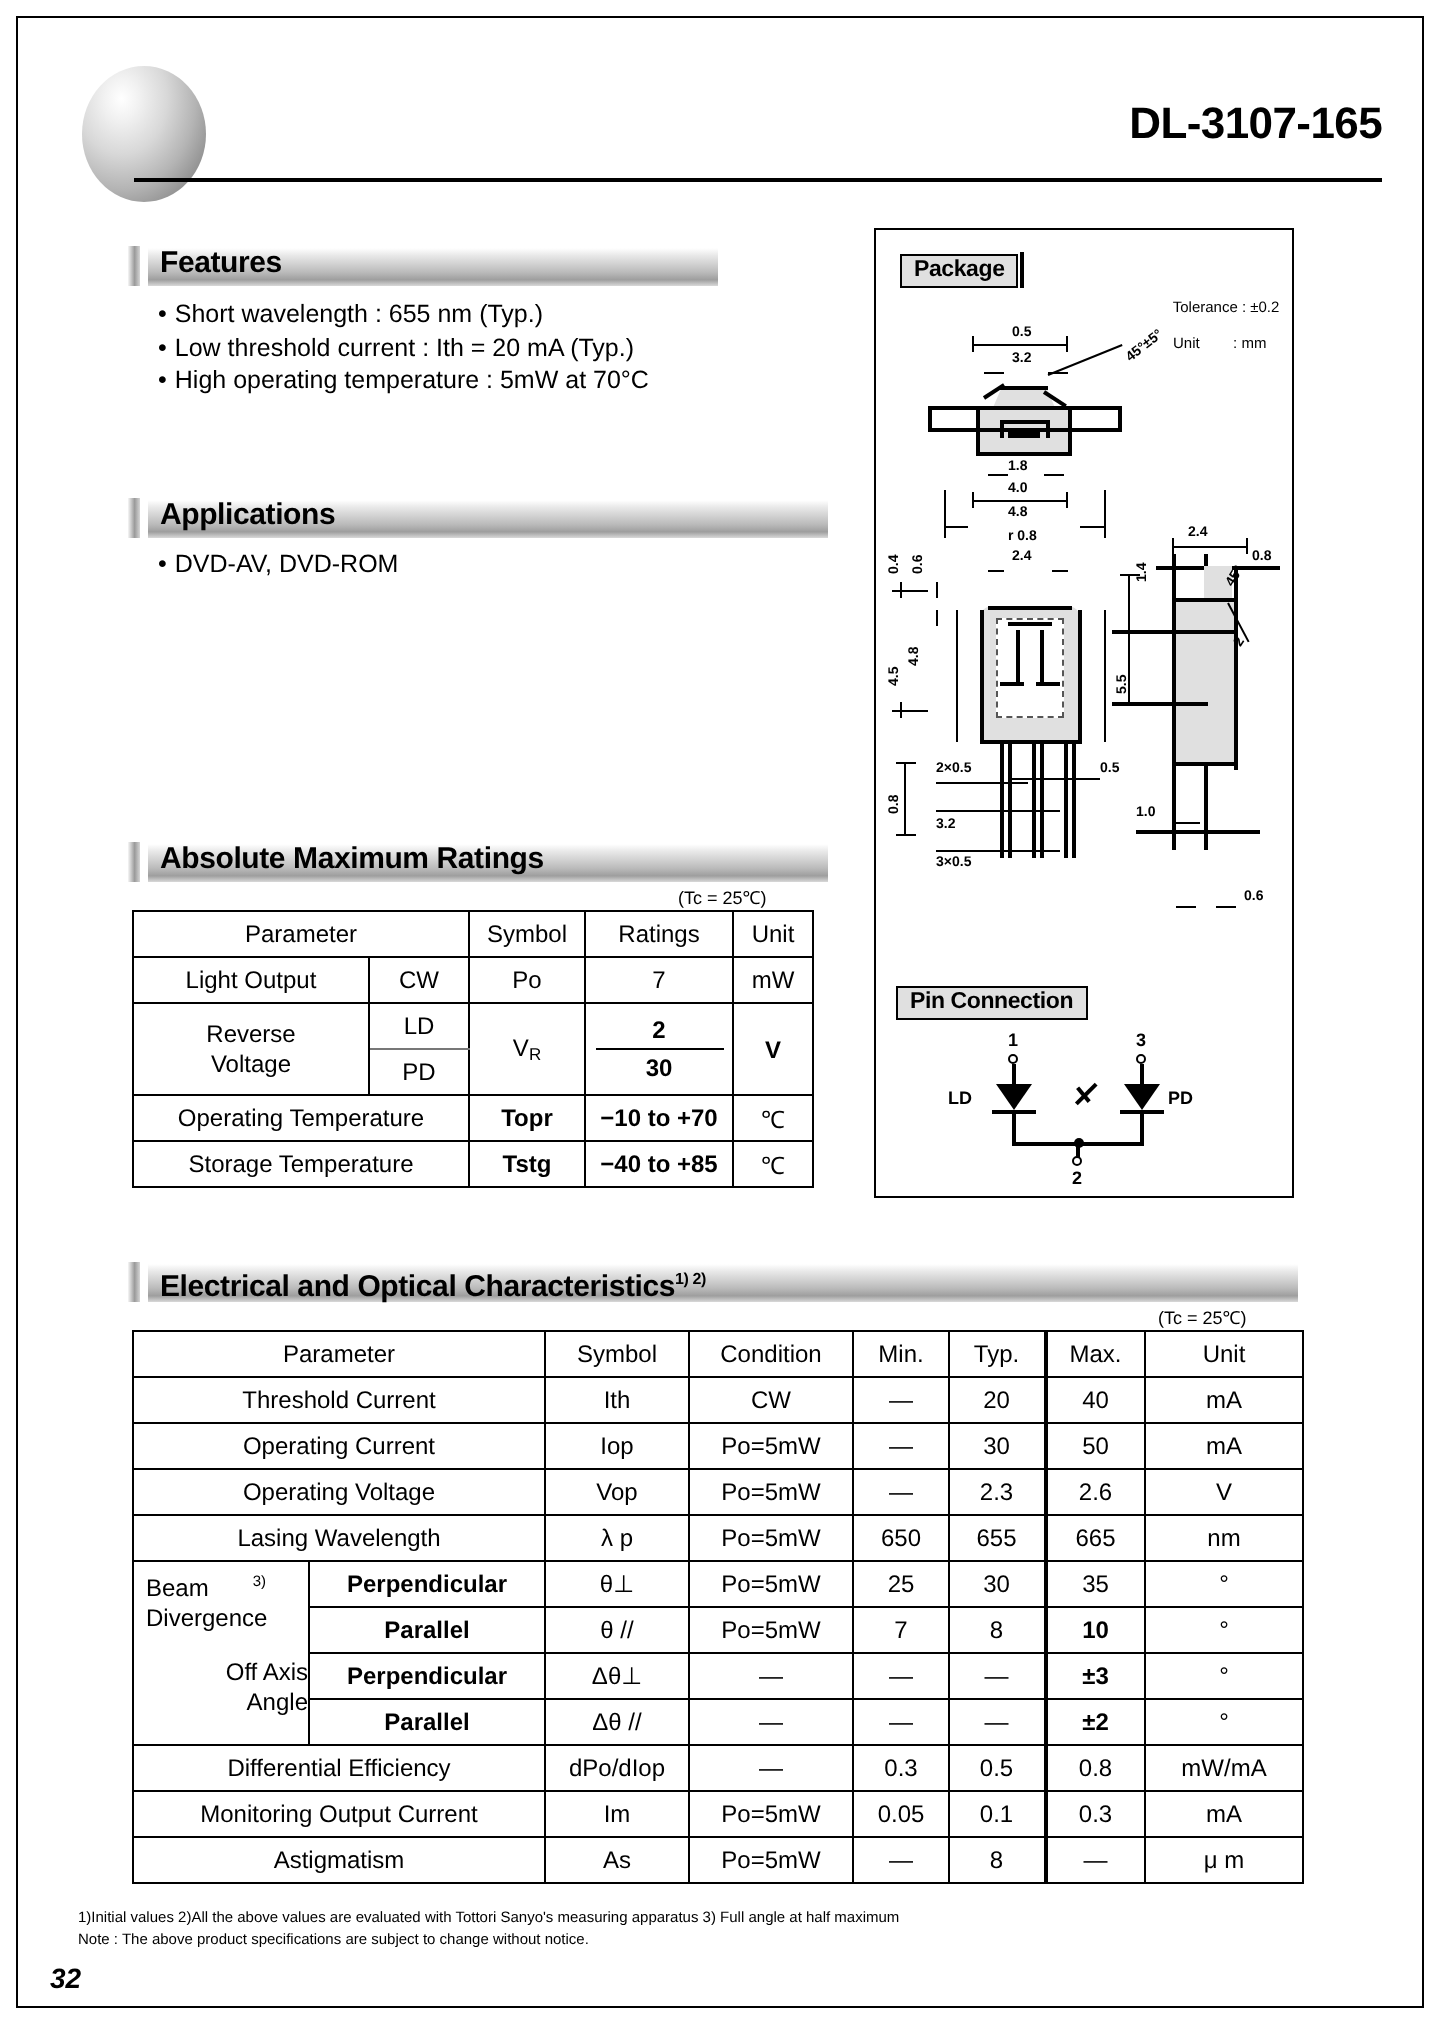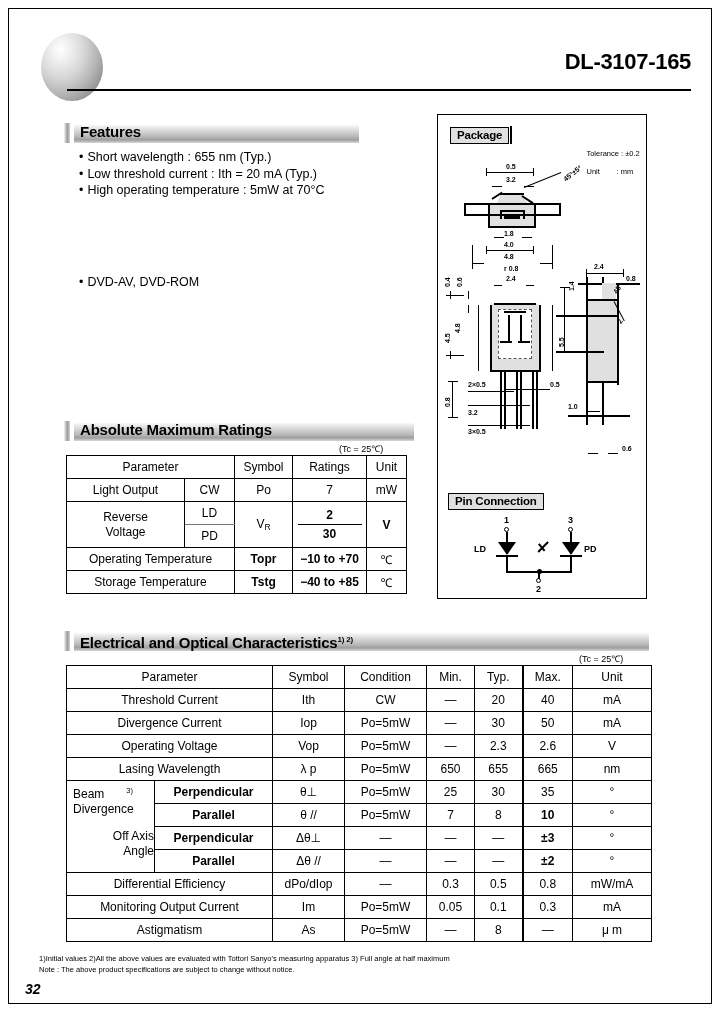--- a/index.html
+++ b/index.html
@@ -265,20 +265,25 @@
     <div class="tab"></div>
     <div class="bar"></div>
     <div class="label">Features</div>
   </div>
   <div class="bullets" style="left:70px; top:140px; width:340px;">
     <div><span class="b">•</span><span>Short wavelength : 655 nm (Typ.)</span></div>
     <div><span class="b">•</span><span>Low threshold current : Ith = 20 mA (Typ.)</span></div>
     <div><span class="b">•</span><span>High operating temperature : 5mW at 70°C</span></div>
   </div>
 
+  <div class="secbar" style="left:55px; top:238px; width:350px;">
+    <div class="tab"></div>
+    <div class="bar"></div>
+    <div class="label">Applications</div>
+  </div>
   <div class="bullets" style="left:70px; top:265px; width:340px;">
     <div><span class="b">•</span><span>DVD-AV, DVD-ROM</span></div>
   </div>
 
   <div class="secbar" style="left:55px; top:410px; width:350px;">
     <div class="tab"></div>
     <div class="bar"></div>
     <div class="label">Absolute Maximum Ratings</div>
   </div>
   <div class="cond-note" style="left:330px; top:433px;">(Tc = 25℃)</div>
@@ -554,21 +559,21 @@
         <td class="shade" colspan="2">Threshold Current</td>
         <td>Ith</td>
         <td>CW</td>
         <td>—</td>
         <td>20</td>
         <td style="border-left-width:2px;">40</td>
         <td>mA</td>
       </tr>
 
       <tr>
-        <td class="shade" colspan="2">Divergence Current</td>
+        <td class="shade" colspan="2">Operating Current</td>
         <td>Iop</td>
         <td>Po=5mW</td>
         <td>—</td>
         <td>30</td>
         <td style="border-left-width:2px;">50</td>
         <td>mA</td>
       </tr>
 
       <tr>
         <td class="shade thick-b" colspan="2">Operating Voltage</td>

